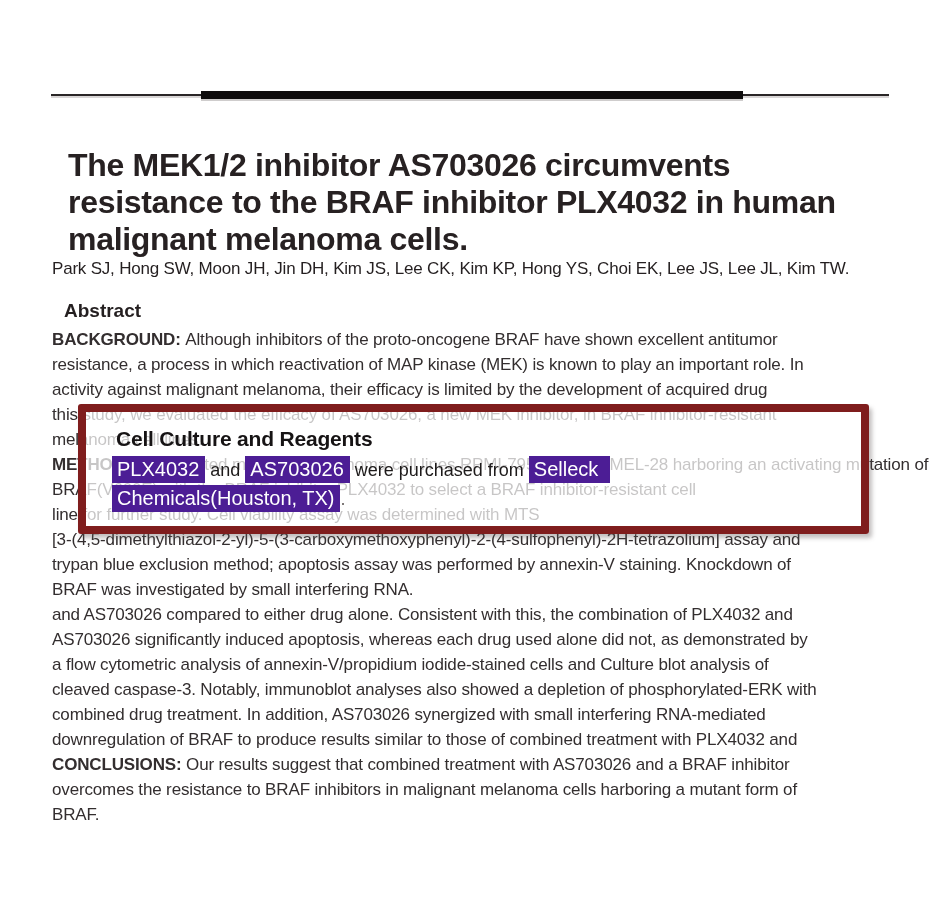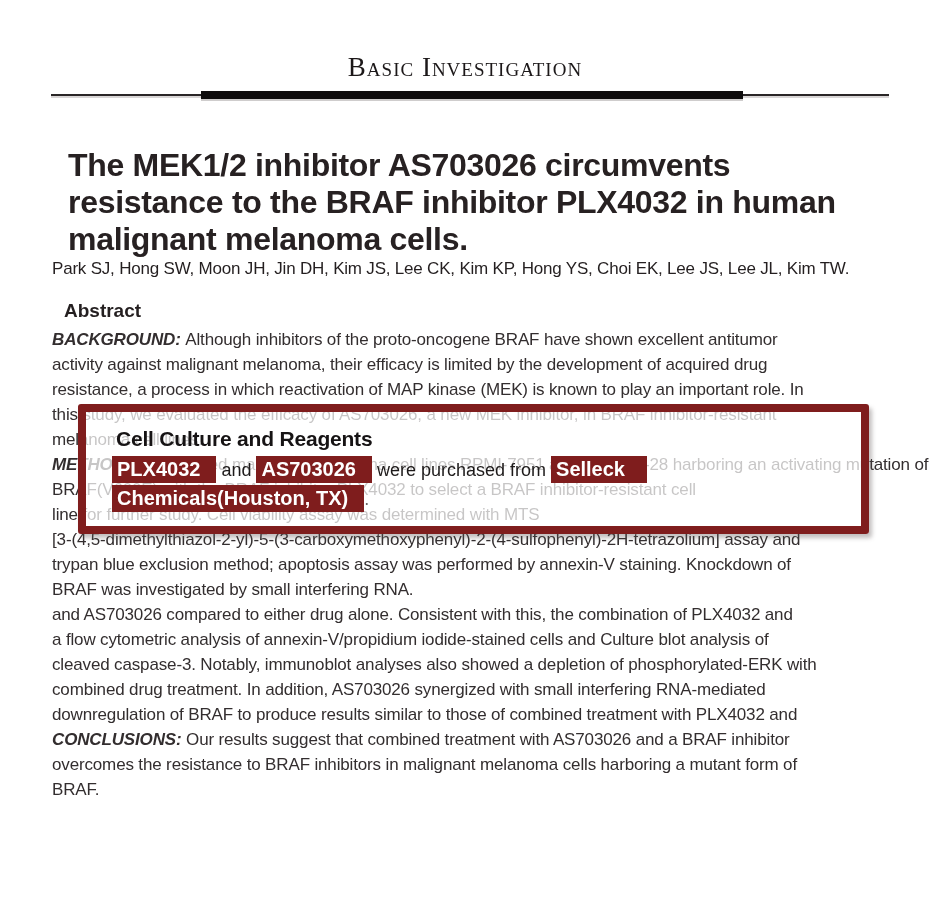--- a/index.html
+++ b/index.html
@@ -33,71 +33,71 @@
   h2.abstract-h{
     position:absolute;top:288px;left:52px;margin:12px;
     font-size:19px;font-weight:bold;color:#241f20;
   }
   
   .abstract{
     position:absolute;top:327px;left:52px;width:860px;
     font-size:17px;letter-spacing:-.15px;color:#332e2f;
   }
   .abstract .line{white-space:pre;height:25px;line-height:25px;}
-  .abstract .lbl{font-weight:bold;font-style:italic;}
+  .abstract .lbl{font-weight:bold;}
   
   .popup{
     position:absolute;left:78px;top:404px;width:775px;height:114px;
     background:rgba(255,255,255,.73);
     border:8px solid #7f1d1d;border-radius:3px;
     box-shadow:3px 4px 4px rgba(95,88,88,.38);
   }
   .popup-heading{
     position:absolute;left:30px;top:15px;
     font-size:21px;font-weight:bold;letter-spacing:-.2px;color:#161314;
   }
   .popup-sentence{
     position:absolute;left:26px;top:44px;width:560px;
     font-size:18px;line-height:29px;color:#1d1a1a;white-space:pre-wrap;
   }
   .hl{
-    background:#7f1d1d;color:#ffffff;font-weight:bold;font-size:20px;
-    padding:2px 16px 3px 5px;line-height:23px;
+    background:#4c1d95;color:#ffffff;font-weight:normal;font-size:20px;
+    padding:2px 6px 3px 5px;line-height:23px;
     -webkit-box-decoration-break:clone;box-decoration-break:clone;
   }
   .muted{color:#6b6565;}
 </style>
 </head>
 <body>
 
 <div class="page">
 
-  <div class="category">Basic Investigation</div>
   <div class="rule-line"></div>
   <div class="rule-bar"></div>
 
   <h1 class="title">The MEK1/2 inhibitor AS703026 circumvents resistance to the BRAF inhibitor PLX4032 in human malignant melanoma cells.</h1>
 
   <div class="authors">Park SJ, Hong SW, Moon JH, Jin DH, Kim JS, Lee CK, Kim KP, Hong YS, Choi EK, Lee JS, Lee JL, Kim TW.</div>
 
   <h2 class="abstract-h">Abstract</h2>
 
   <div class="abstract" id="abstract">
       <div class="line"><b class="lbl">BACKGROUND: </b>Although inhibitors of the proto-oncogene BRAF have shown excellent antitumor</div>
+      <div class="line">resistance, a process in which reactivation of MAP kinase (MEK) is known to play an important role. In</div>
       <div class="line">activity against malignant melanoma, their efficacy is limited by the development of acquired drug</div>
-      <div class="line">resistance, a process in which reactivation of MAP kinase (MEK) is known to play an important role. In</div>
       <div class="line">this study, we evaluated the efficacy of AS703026, a new MEK inhibitor, in BRAF inhibitor-resistant</div>
       <div class="line">melanoma cell lines.</div>
       <div class="line"><b class="lbl">METHODS: </b>We treated malignant melanoma cell lines RPMI-7951 and SK-MEL-28 harboring an activating mutation of</div>
       <div class="line">BRAF(V600E) with the BRAF inhibitor PLX4032 to select a BRAF inhibitor-resistant cell</div>
       <div class="line">line for further study. Cell viability assay was determined with MTS</div>
       <div class="line">[3-(4,5-dimethylthiazol-2-yl)-5-(3-carboxymethoxyphenyl)-2-(4-sulfophenyl)-2H-tetrazolium] assay and</div>
       <div class="line">trypan blue exclusion method; apoptosis assay was performed by annexin-V staining. Knockdown of</div>
       <div class="line">BRAF was investigated by small interfering RNA.</div>
       <div class="line">and AS703026 compared to either drug alone. Consistent with this, the combination of PLX4032 and</div>
+      <div class="line">AS703026 significantly induced apoptosis, whereas each drug used alone did not, as demonstrated by</div>
       <div class="line">a flow cytometric analysis of annexin-V/propidium iodide-stained cells and Culture blot analysis of</div>
       <div class="line">cleaved caspase-3. Notably, immunoblot analyses also showed a depletion of phosphorylated-ERK with</div>
       <div class="line">combined drug treatment. In addition, AS703026 synergized with small interfering RNA-mediated</div>
       <div class="line">downregulation of BRAF to produce results similar to those of combined treatment with PLX4032 and</div>
       <div class="line"><b class="lbl">CONCLUSIONS: </b>Our results suggest that combined treatment with AS703026 and a BRAF inhibitor</div>
       <div class="line">overcomes the resistance to BRAF inhibitors in malignant melanoma cells harboring a mutant form of</div>
       <div class="line">BRAF.</div>
     </div>
 
   <div class="popup">

